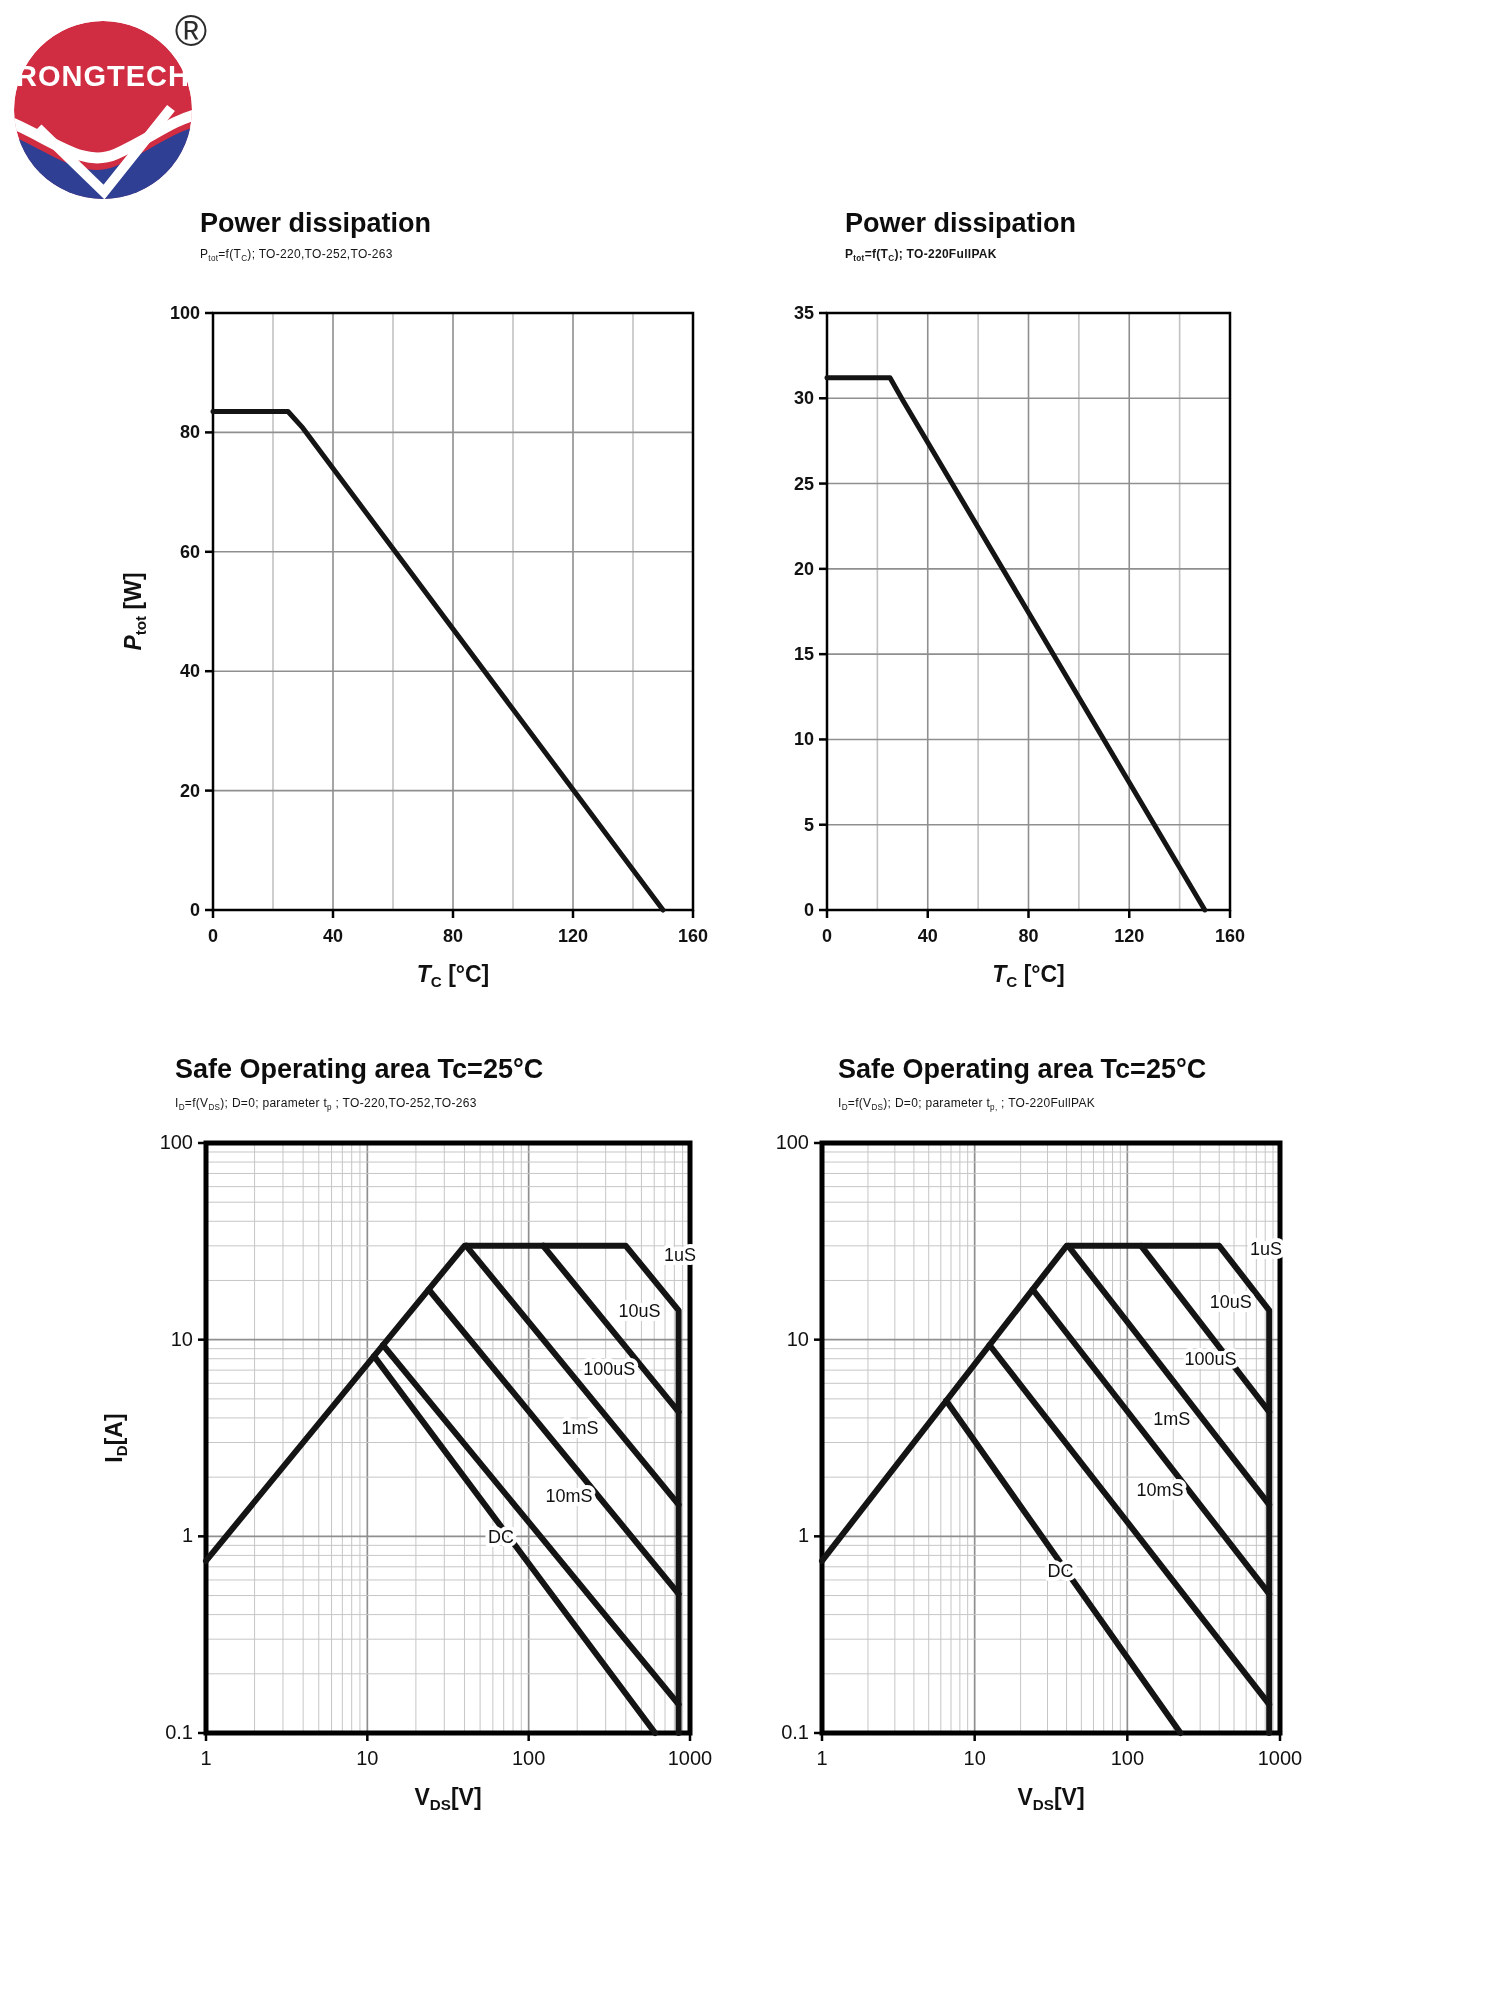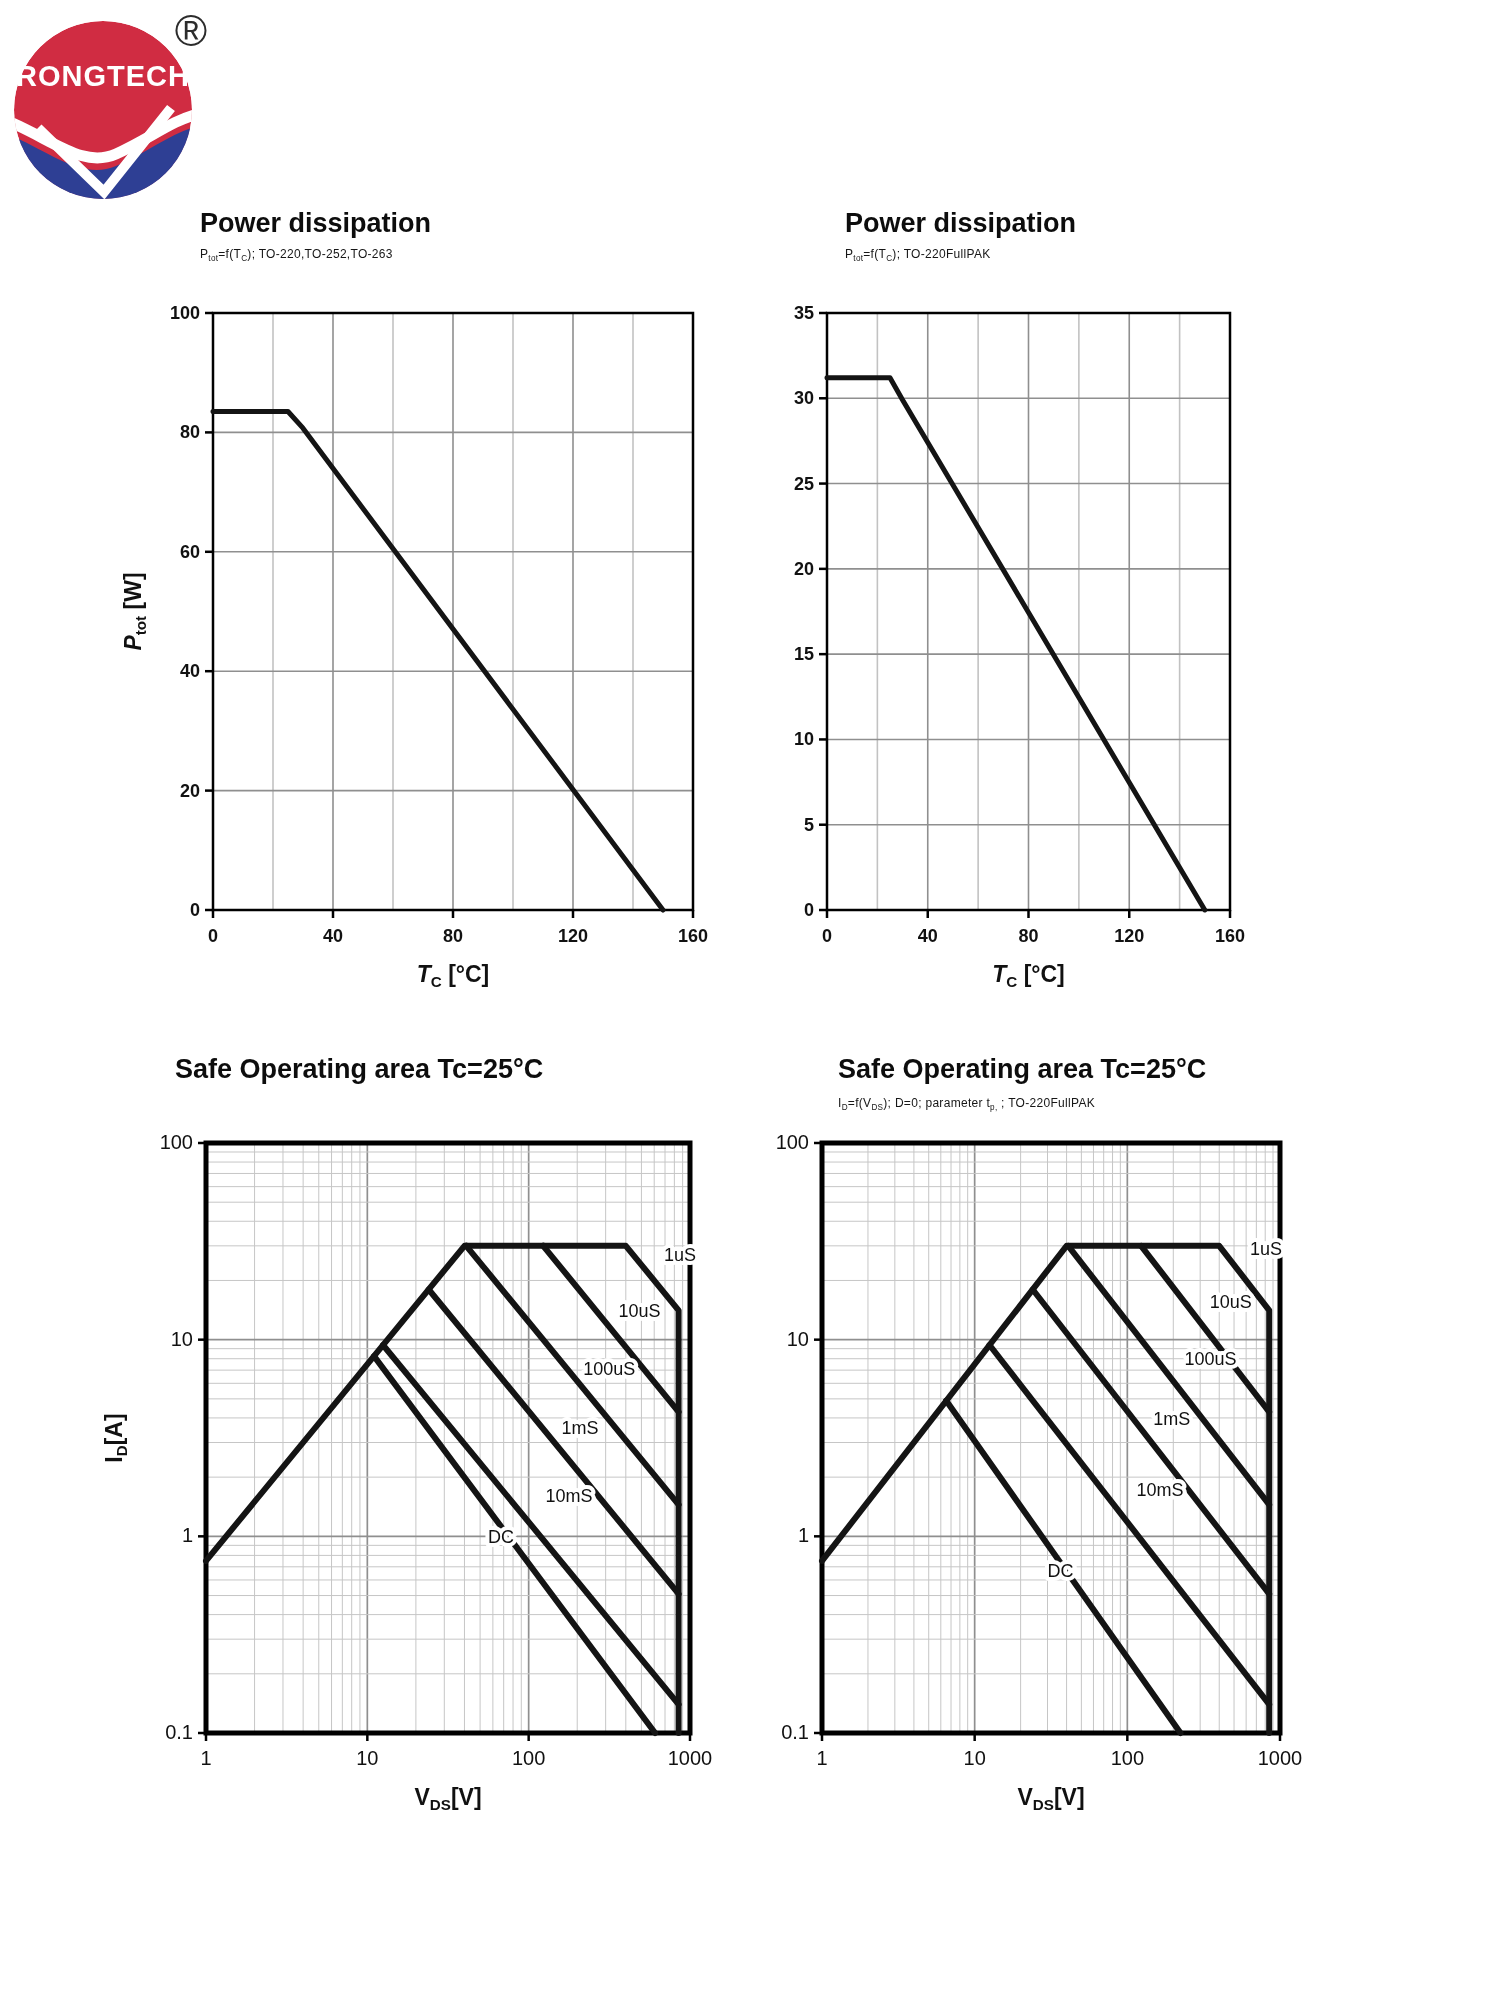--- a/index.html
+++ b/index.html
@@ -31,23 +31,24 @@
     </g>
     <text x="95" y="84" text-anchor="middle" font-size="29" font-weight="bold" fill="#ffffff" letter-spacing="1">RONGTECH</text>
     <text x="183" y="44" text-anchor="middle" font-size="44" fill="#2c2c2c">®</text>
   </svg>
 
 
   <div class="chart-title" style="left:200px;top:208px;">Power dissipation</div>
   <div class="chart-subtitle" style="left:200px;top:247px;"><span>P</span><sub>tot</sub><span>=f(T</span><sub>C</sub><span>); TO-220,TO-252,TO-263</span></div>
 
   <div class="chart-title" style="left:845px;top:208px;">Power dissipation</div>
-  <div class="chart-subtitle" style="left:845px;top:247px;"><span>P</span><sub>tot</sub><span>=f(T</span><sub>C</sub><span>); TO-220FullPAK</span></div>
+  <div class="chart-subtitle" style="left:845px;top:247px;font-weight:bold;"><span>P</span><sub>tot</sub><span>=f(T</span><sub>C</sub><span>); TO-220FullPAK</span></div>
 
   <div class="chart-title" style="left:175px;top:1054px;">Safe Operating area Tc=25°C</div>
+  <div class="chart-subtitle" style="left:175px;top:1096px;"><span>I</span><sub>D</sub><span>=f(V</span><sub>DS</sub><span>); D=0; parameter t</span><sub>p</sub><span> ; TO-220,TO-252,TO-263</span></div>
 
   <div class="chart-title" style="left:838px;top:1054px;">Safe Operating area Tc=25°C</div>
   <div class="chart-subtitle" style="left:838px;top:1096px;"><span>I</span><sub>D</sub><span>=f(V</span><sub>DS</sub><span>); D=0; parameter t</span><sub>p,</sub><span> ; TO-220FullPAK</span></div>
 
   <div class="chart-host" style="left: 95px; top: 195px;"><svg width="660" height="805">
         <line x1="178" y1="118" x2="178" y2="715" stroke="#c2c2c2" stroke-width="1.6"></line>
         <line x1="238" y1="118" x2="238" y2="715" stroke="#8f8f8f" stroke-width="1.6"></line>
         <line x1="298" y1="118" x2="298" y2="715" stroke="#c2c2c2" stroke-width="1.6"></line>
         <line x1="358" y1="118" x2="358" y2="715" stroke="#8f8f8f" stroke-width="1.6"></line>
         <line x1="418" y1="118" x2="418" y2="715" stroke="#c2c2c2" stroke-width="1.6"></line>

